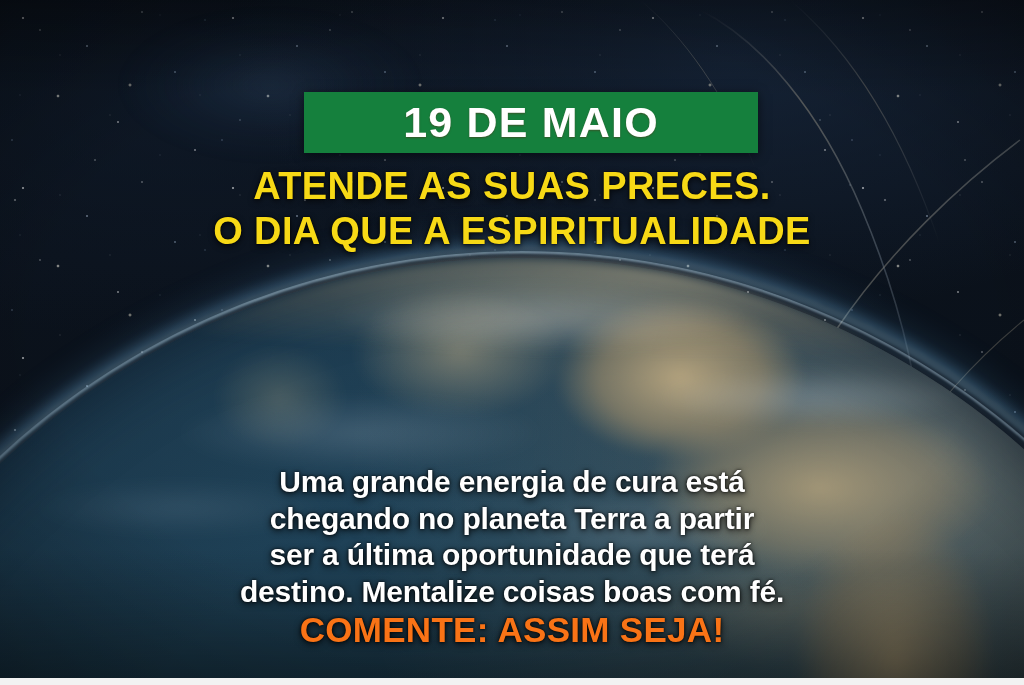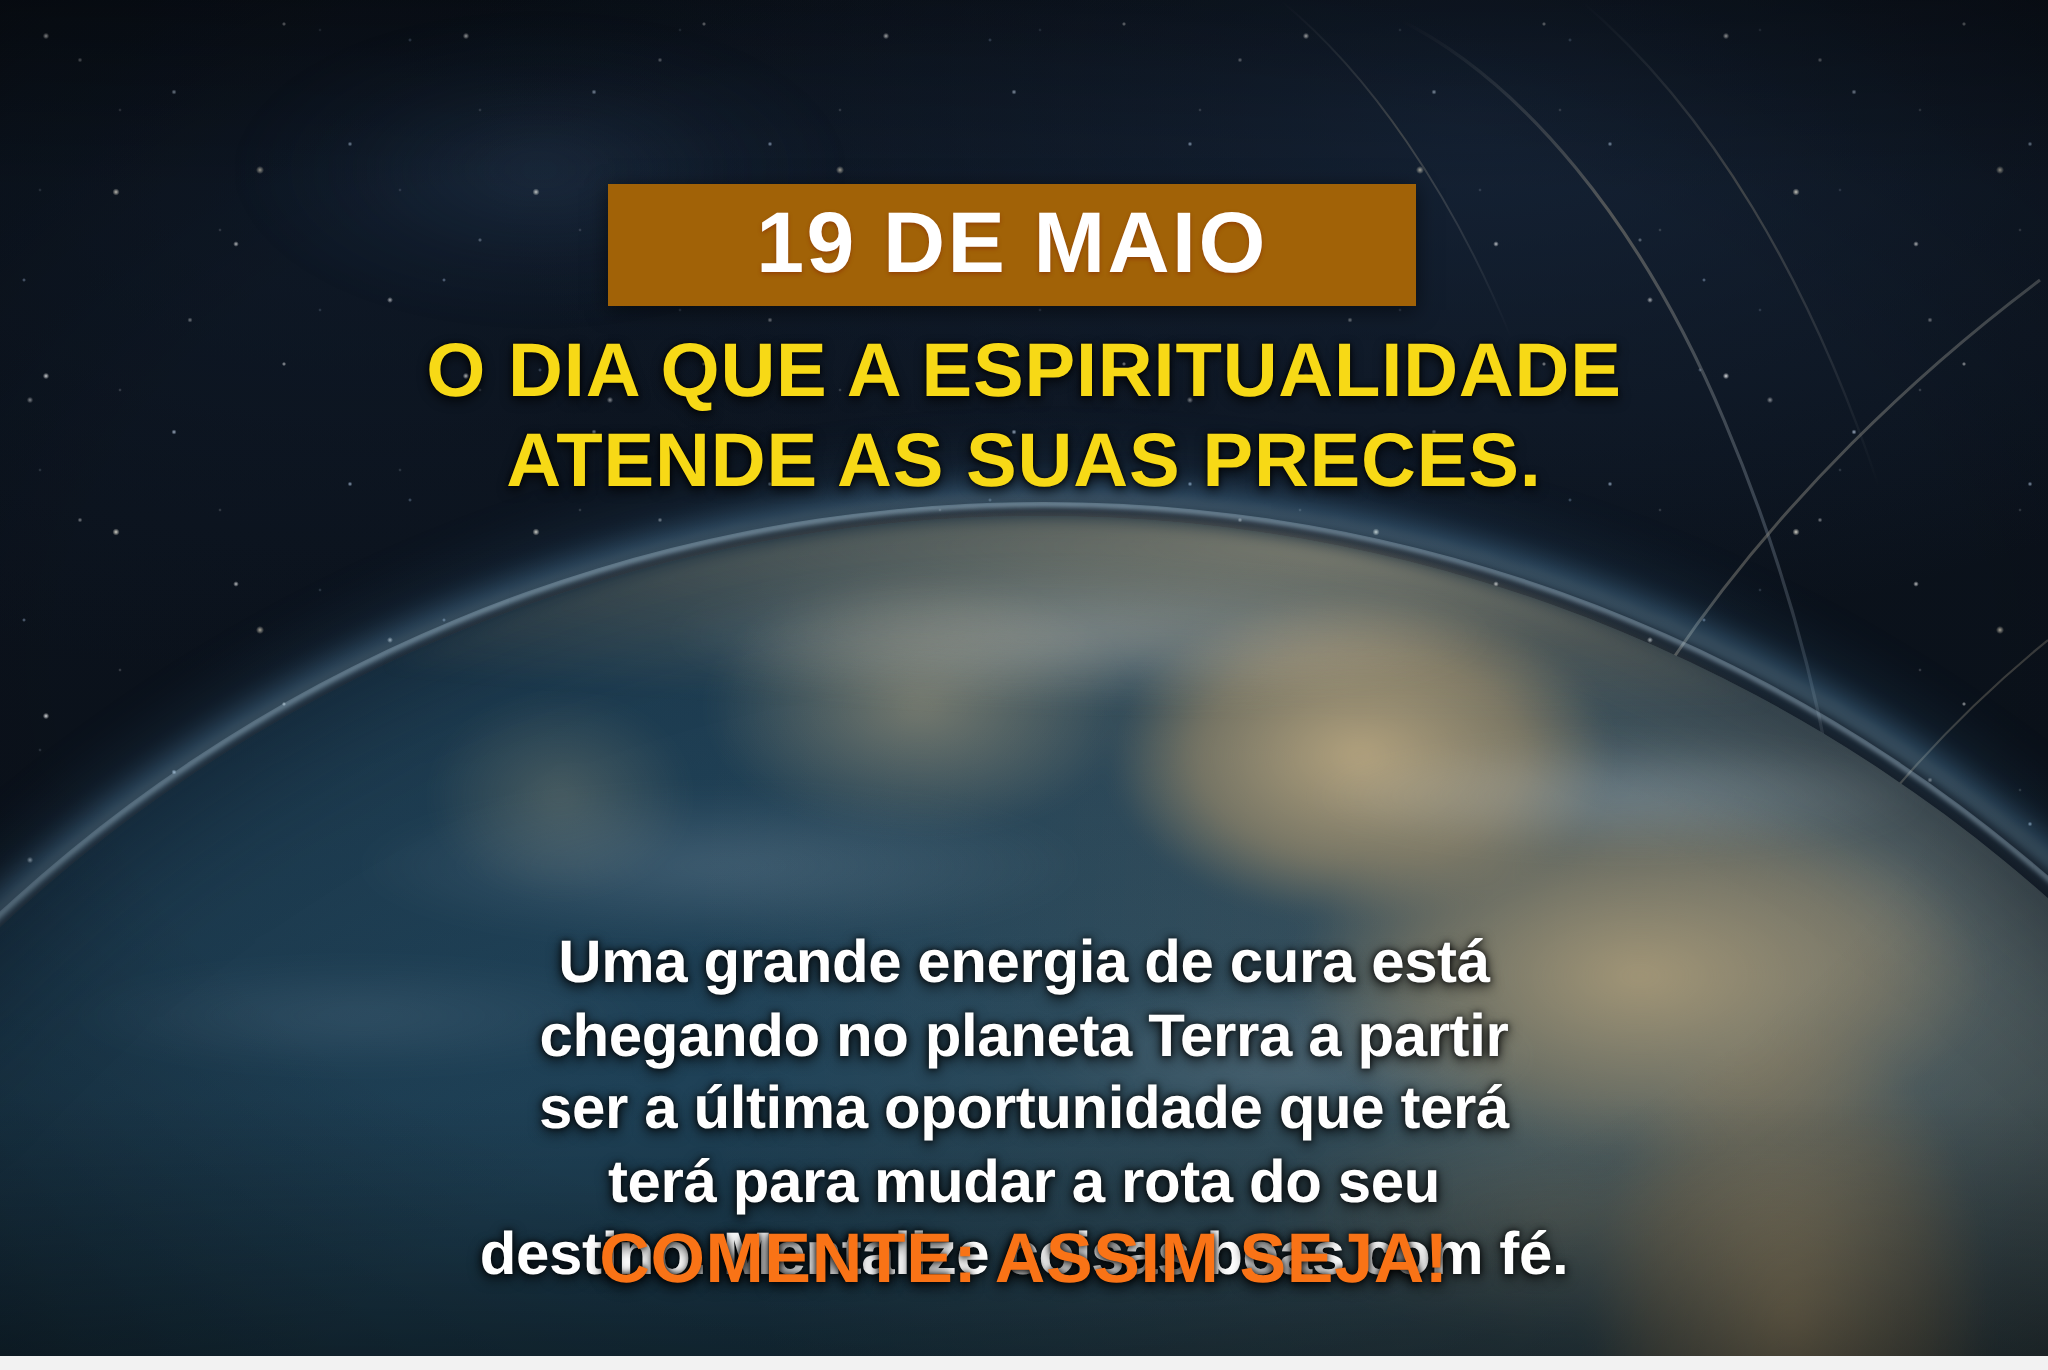--- a/index.html
+++ b/index.html
@@ -201,23 +201,23 @@
   .content {
     position: absolute;
     inset: 0;
     text-align: center;
   }
 
   .date-banner {
     position: absolute;
     left: 304px;
     top: 92px;
-    width: 404px;
+    width: 454px;
     height: 61px;
-    background: #a16207;
+    background: #15803d;
     display: flex;
     align-items: center;
     justify-content: center;
     box-shadow: 0 2px 10px rgba(0,0,0,0.55);
   }
   .date-banner .date-text {
     color: #ffffff;
     font-size: 43px;
     font-weight: bold;
     letter-spacing: 1.2px;
@@ -331,29 +331,28 @@
 
   <div class="vignette"></div>
 
   <div class="content">
 
     <div class="date-banner">
       <span class="date-text">19 DE MAIO</span>
     </div>
 
     <div class="headline">
+      <span class="hl-line">ATENDE AS SUAS PRECES.</span>
       <span class="hl-line">O DIA QUE A ESPIRITUALIDADE</span>
-      <span class="hl-line">ATENDE AS SUAS PRECES.</span>
     </div>
 
     <div class="body-copy">
       <span class="bc-line">Uma grande energia de cura está</span>
       <span class="bc-line">chegando no planeta Terra a partir</span>
       <span class="bc-line">ser a última oportunidade que terá</span>
-      <span class="bc-line">terá para mudar a rota do seu</span>
       <span class="bc-line">destino. Mentalize coisas boas com fé.</span>
     </div>
 
     <div class="cta">COMENTE: ASSIM SEJA!</div>
 
   </div>
 
   <div class="bottom-strip"></div>
 
 </div>

